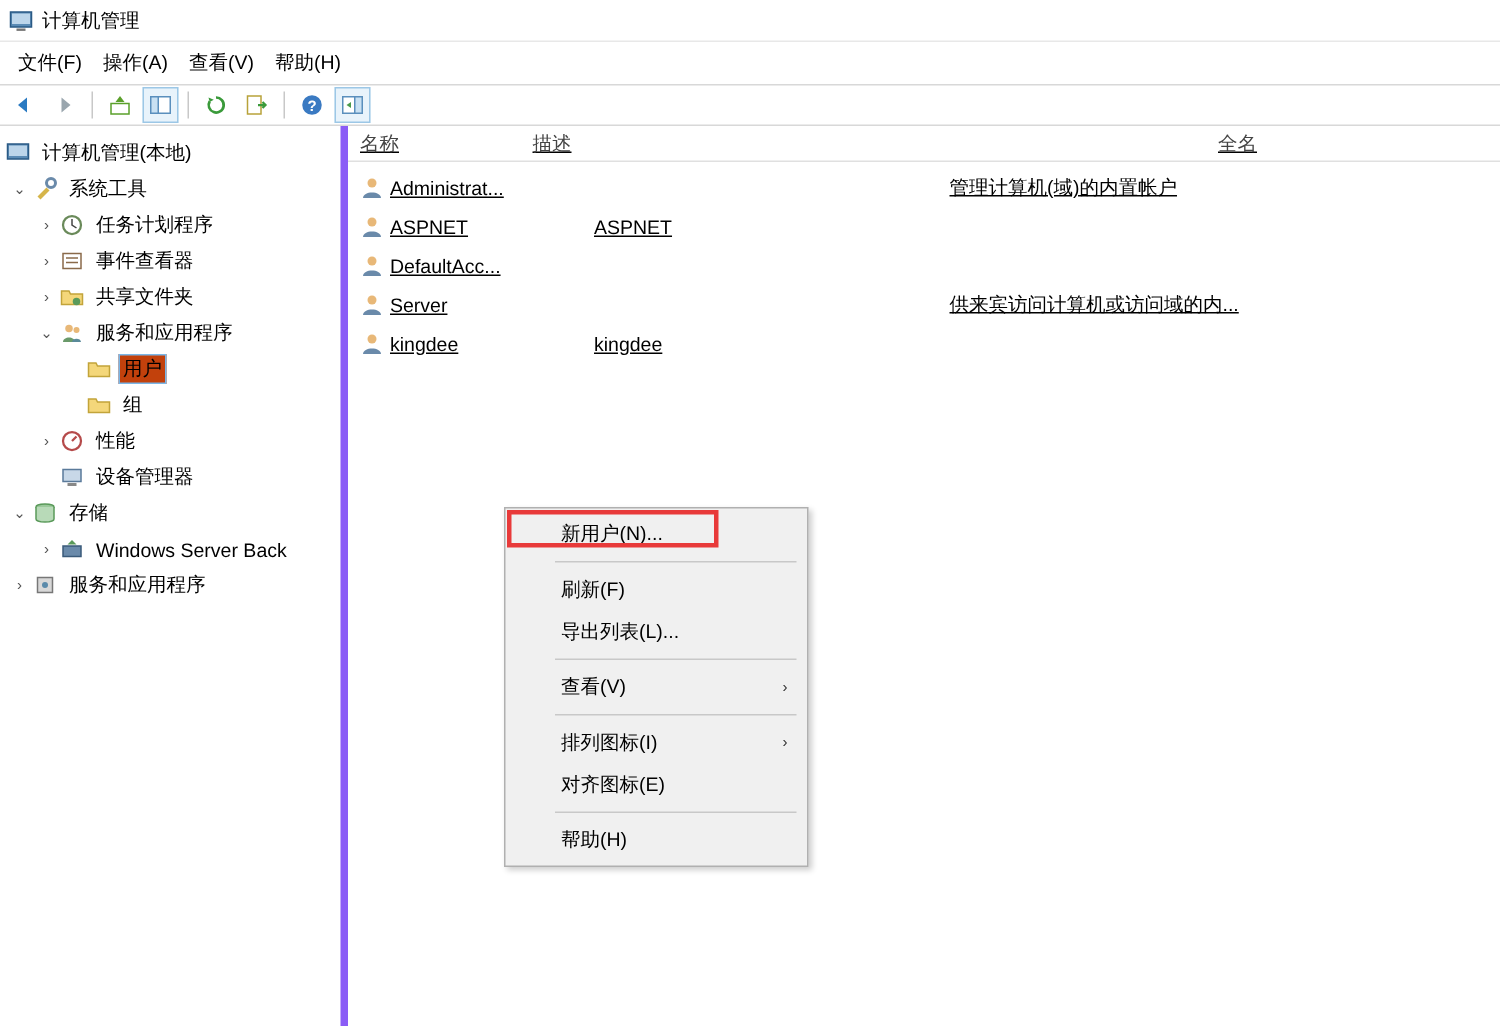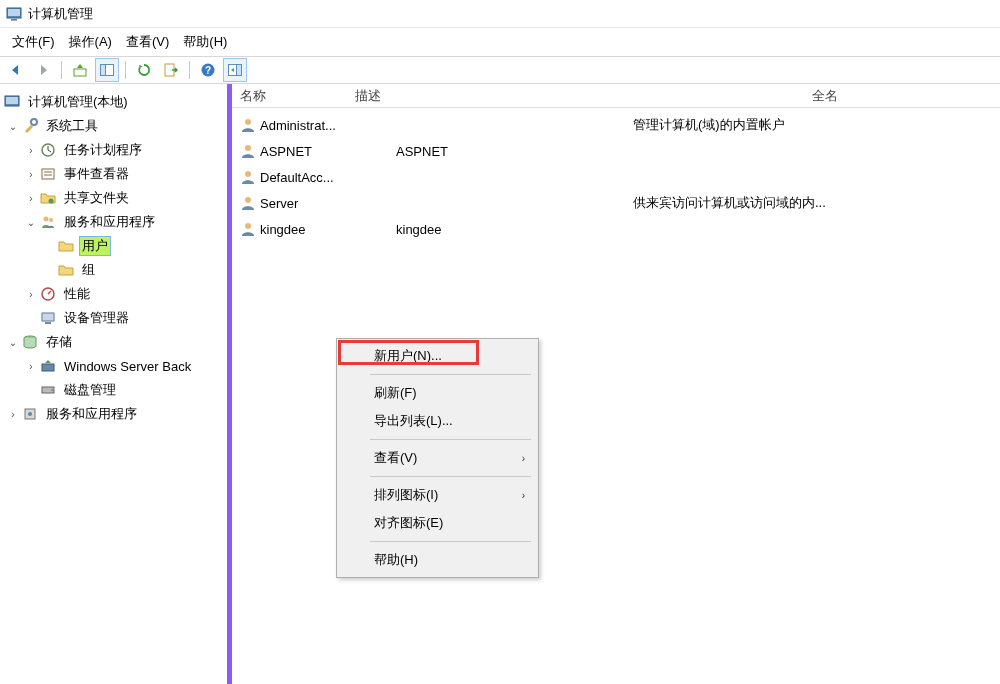--- a/index.html
+++ b/index.html
@@ -66,26 +66,27 @@
     cursor: default;
   }
   .expander {
     width: 14px; height: 14px;
     display: inline-flex; align-items: center; justify-content: center;
     color: #555;
     font-size: 10px;
     margin-right: 2px;
   }
   .tree-icon { width: 16px; height: 16px; margin-right: 5px; display: inline-flex; align-items:center; justify-content:center; }
-  .tree-row.selected .label-wrap { background: #bef264; border: 1px solid #7ab7e8; padding: 0 2px; }
+  .tree-row.selected .label-wrap { background: #c2410c; border: 1px solid #7ab7e8; padding: 0 2px; }
   .label-wrap { padding: 0 3px; }
   .list-pane {
     flex: 1;
     position: relative;
     overflow: hidden;
+    text-decoration: underline;
   }
   .list-header {
     display: flex;
     height: 24px;
     border-bottom: 1px solid #e0e0e0;
   }
   .list-header .col {
     padding: 3px 8px;
     color: #444;
     font-size: 13px;
@@ -330,29 +331,20 @@
       <span class="expander">›</span>
       <span class="tree-icon">
           <svg width="16" height="16">
             <rect x="2" y="6" width="12" height="7" fill="#6a8aaa" stroke="#3a5a7a"></rect>
             <path d="M8 2 L11 5 L5 5 Z" fill="#5a9a5a"></path>
           </svg>
         </span>
       <span class="label-wrap">Windows Server Back</span>
     </div>
 
-    <div class="tree-row" style="padding-left:40px">
-      <span class="tree-icon">
-          <svg width="16" height="16">
-            <rect x="2" y="5" width="12" height="6" fill="#bababa" stroke="#666"></rect>
-            <circle cx="12" cy="8" r="1" fill="#5a9a5a"></circle>
-          </svg>
-        </span>
-      <span class="label-wrap">磁盘管理</span>
-    </div>
 
     <div class="tree-row" style="padding-left:6px">
       <span class="expander">›</span>
       <span class="tree-icon">
           <svg width="16" height="16">
             <rect x="3" y="3" width="10" height="10" fill="#d8d8d8" stroke="#777"></rect>
             <circle cx="8" cy="8" r="2" fill="#5a8aaa"></circle>
           </svg>
         </span>
       <span class="label-wrap">服务和应用程序</span>

